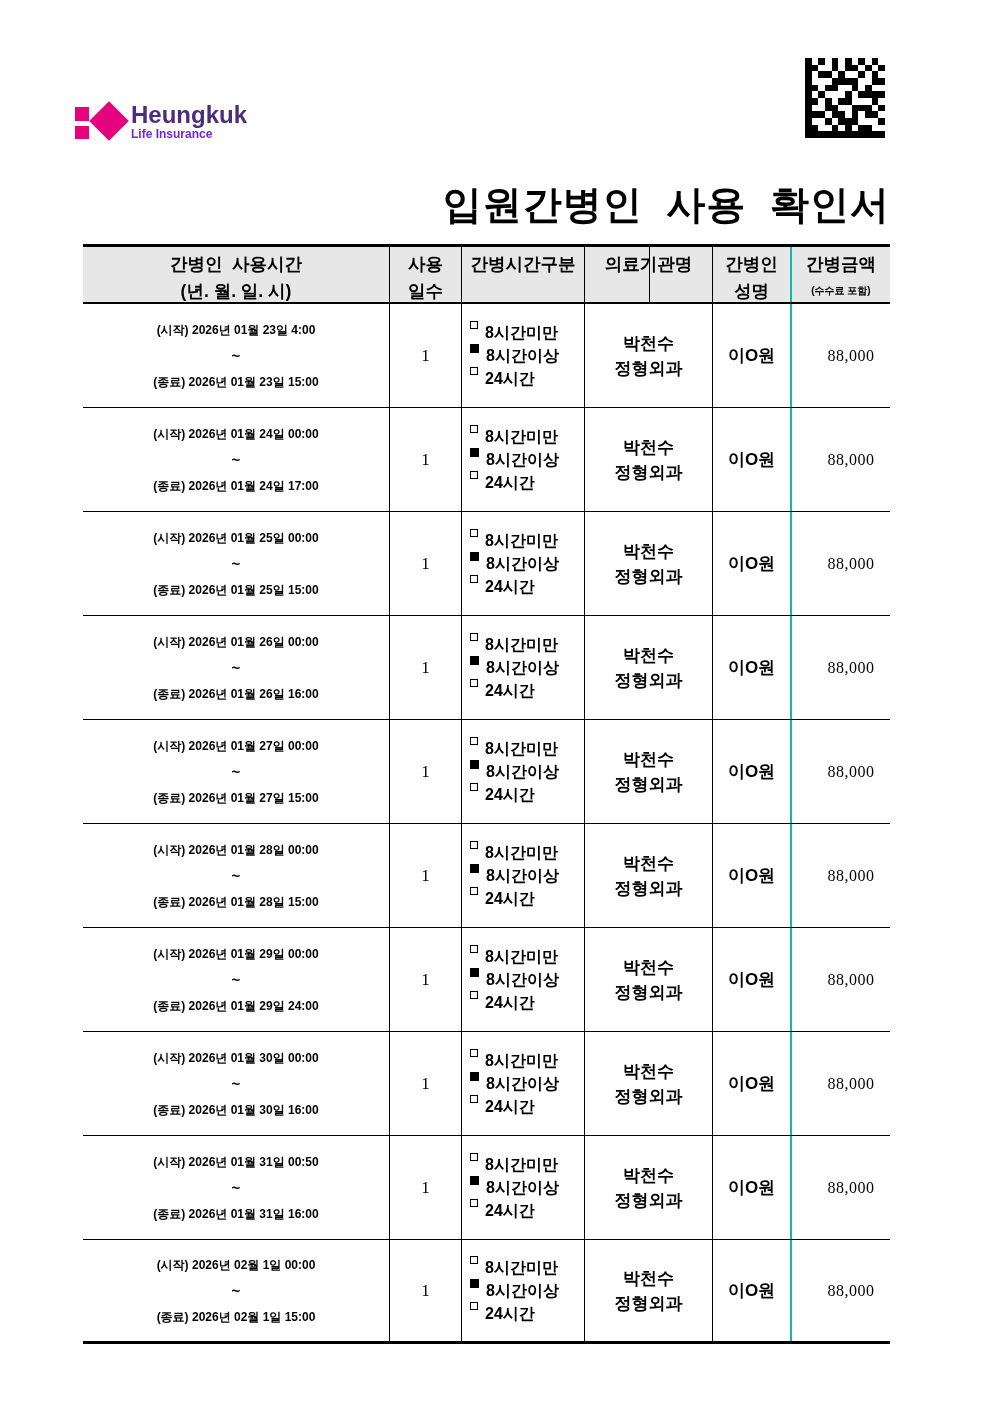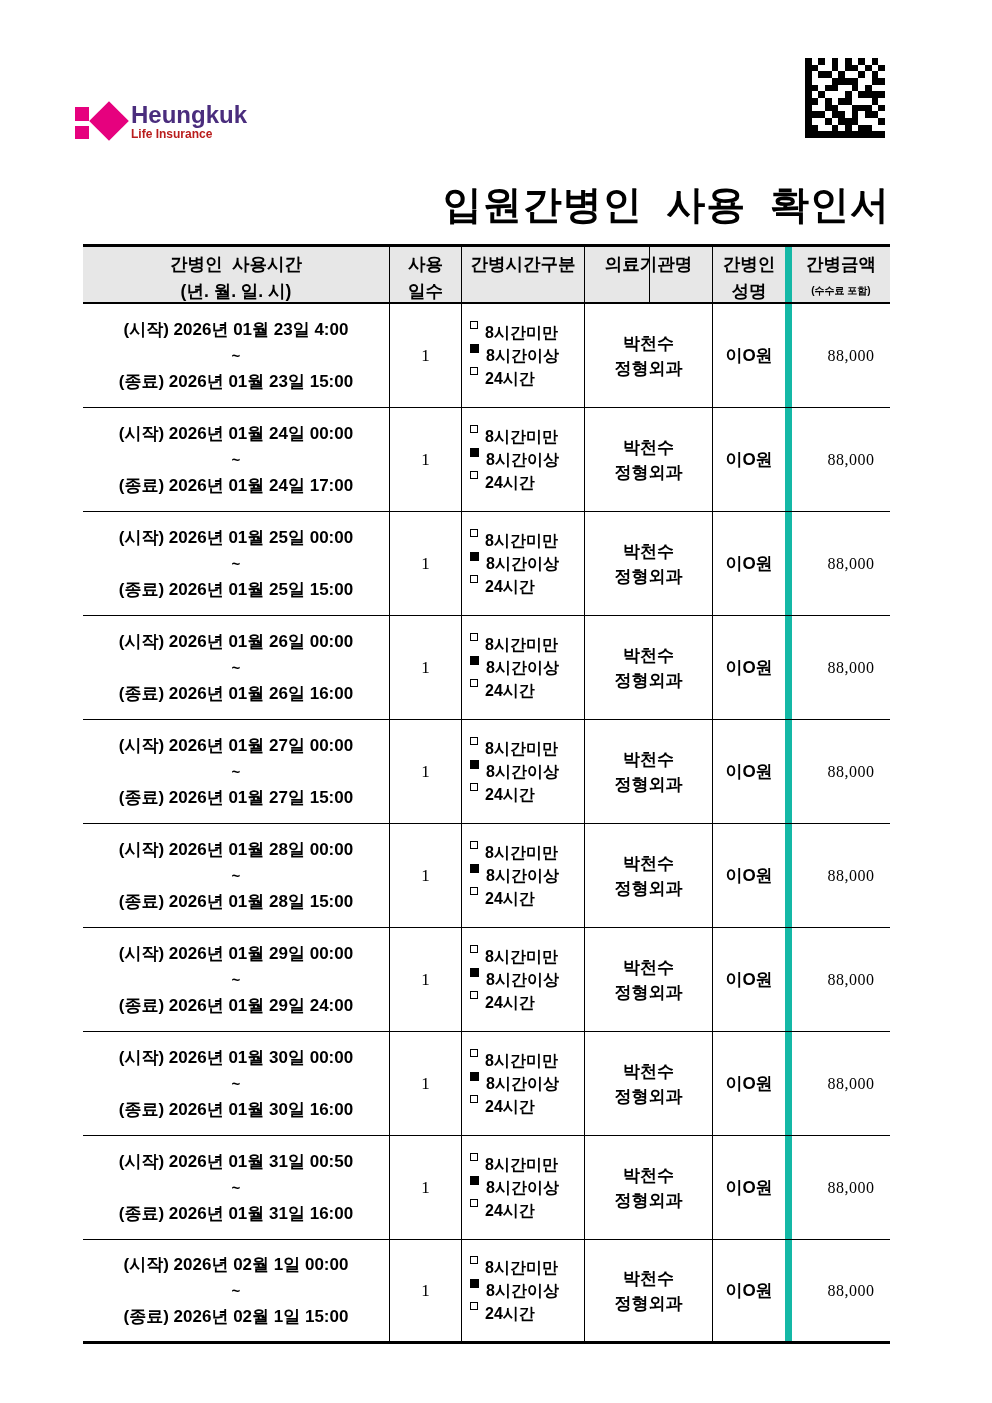--- a/index.html
+++ b/index.html
@@ -31,31 +31,31 @@
   .trow { display:flex; width:807px; }
   .thead { height:60px; background:#e7e7e7; border-top:3px solid #000; border-bottom:2px solid #000; }
   .tbody-row { height:104px; border-bottom:1px solid #000; }
   .tbody-row:last-child { border-bottom:3px solid #000; }
 
   .cell { position:relative; display:flex; flex-direction:column; justify-content:center; align-items:center; }
   .c1 { width:307px; border-right:1px solid #000; }
   .c2 { width:72px;  border-right:1px solid #000; }
   .c3 { width:123px; border-right:1px solid #000; align-items:flex-start; padding-left:8px; }
   .c4 { width:128px; border-right:1px solid #000; }
-  .c5 { width:79px;  border-right:7px solid #14b8a6; }
+  .c5 { width:79px;  border-right:2px solid #14b8a6; }
   .c6 { width:98px; }
 
   .thead .cell { justify-content:flex-start; padding-top:4px; align-items:center; }
   .thead .c3 { padding-left:0; }
   .hcell-line { font-size:17.5px; font-weight:600; line-height:27px; white-space:pre; }
   .hcell-small { font-size:10px; font-weight:600; line-height:25px; white-space:pre; }
   .hline-artifact { position:absolute; left:50%; top:0; bottom:0; width:1px; background:#000; }
   .hcell-line, .hcell-small { position:relative; }
 
-  .dline { font-size:17px; font-weight:600; line-height:26px; white-space:pre; }
+  .dline { font-size:12px; font-weight:600; line-height:26px; white-space:pre; }
   .tilde { font-size:15px; font-weight:600; line-height:26px; }
   .num-serif { font-family:"Liberation Serif", serif; font-size:17px; font-weight:normal; }
   .amount-serif { font-family:"Liberation Serif", serif; font-size:16px; letter-spacing:0.5px;margin-left:20px; }
 
   .opt { display:flex; align-items:flex-start; font-size:16px; font-weight:600; line-height:23px; white-space:pre; }
   .box { width:8px; height:8px; border:1px solid #000; margin-right:7px; flex:none; background:#fff; }
   .box.checked { width:9px; height:9px; border:none; background:#000; }
 
   .hosp-line { font-size:17px; font-weight:600; line-height:25px; }
   .cg-name { font-size:17px; font-weight:600; }
@@ -66,21 +66,21 @@
 <div class="page">
 
   <div class="logo">
     <div class="logo-mark">
       <div class="logo-sq1" style="background: rgb(230, 1, 126);"></div>
       <div class="logo-sq2" style="background: rgb(230, 1, 126);"></div>
       <div class="logo-diamond" style="background: rgb(230, 1, 126);"></div>
     </div>
     <div class="logo-text">
       <div class="logo-brand" style="color: rgb(74, 45, 125);">Heungkuk</div>
-      <div class="logo-sub" style="color: #b91c1c;">Life Insurance</div>
+      <div class="logo-sub" style="color: #6d28d9;">Life Insurance</div>
     </div>
   </div>
 
   <div class="barcode" id="barcode">
       <div class="bcell on"></div>
       <div class="bcell"></div>
       <div class="bcell on"></div>
       <div class="bcell"></div>
       <div class="bcell on"></div>
       <div class="bcell"></div>

